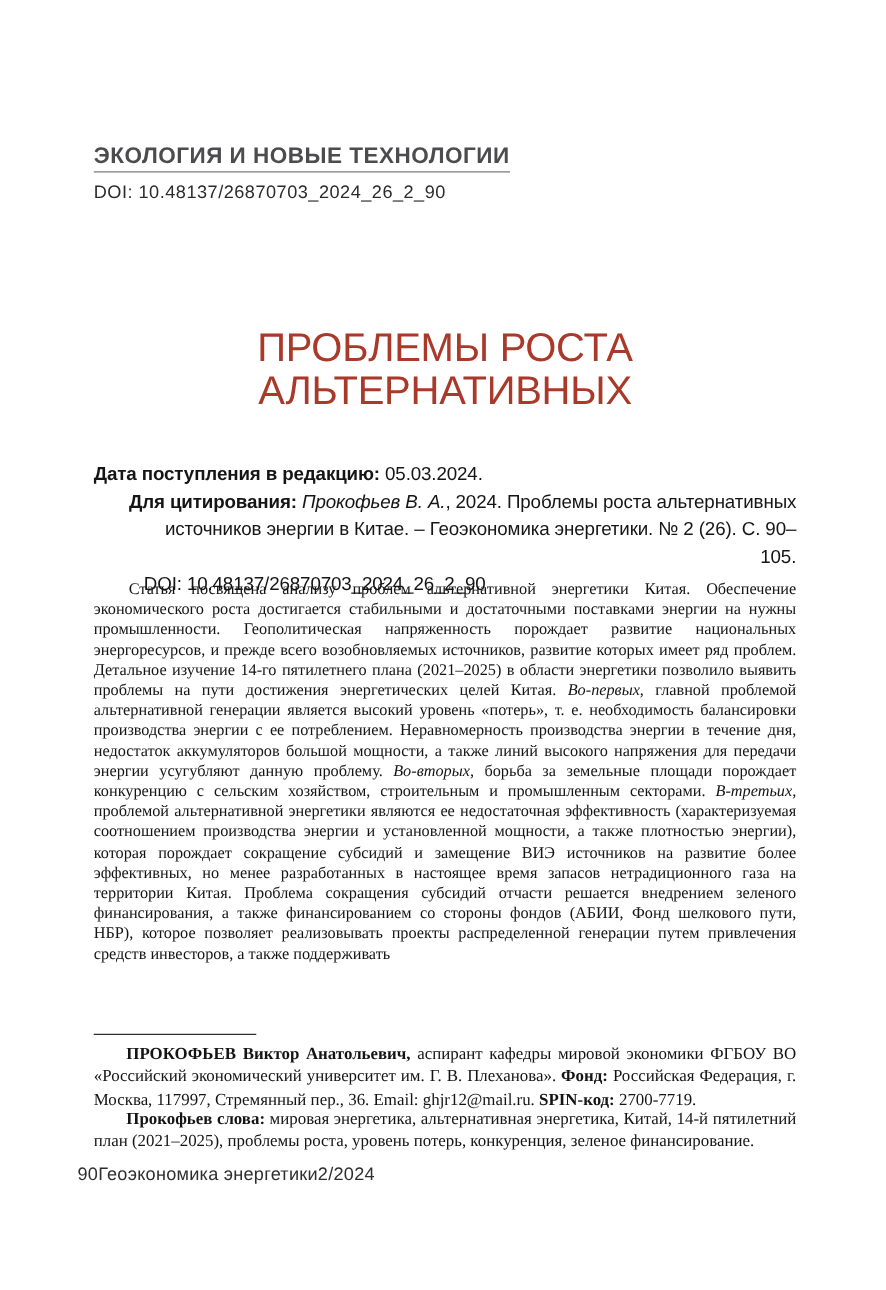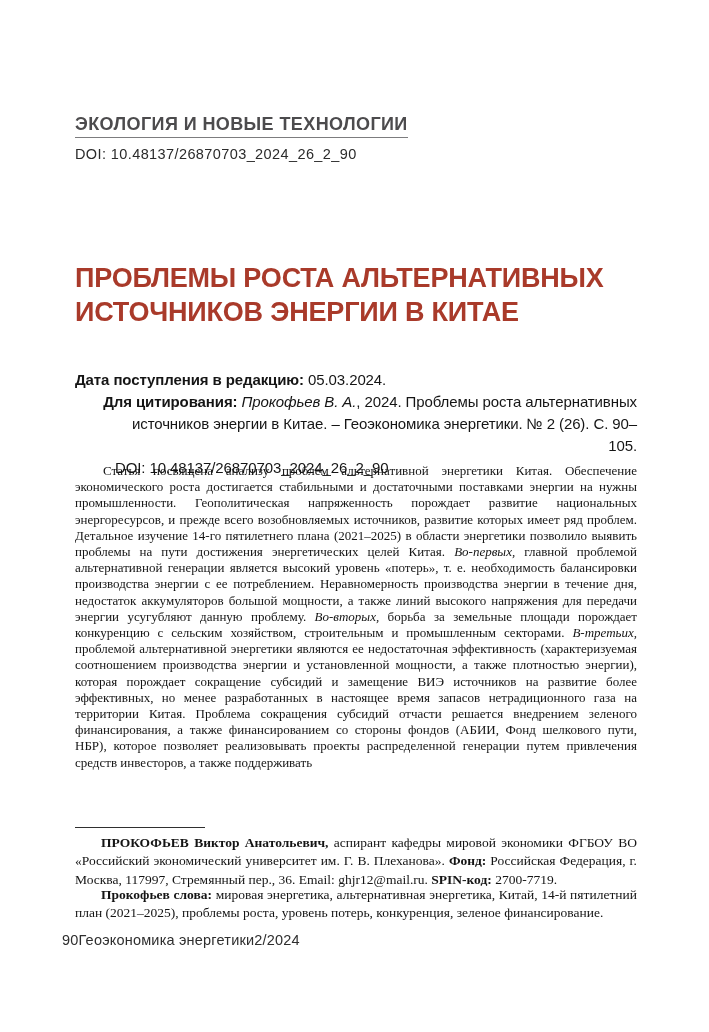--- a/index.html
+++ b/index.html
@@ -43,24 +43,24 @@
   .author{
     top:216px;left:75px;
     font-size:16.5px;
     font-weight:bold;
     letter-spacing:0.2px;
     color:#111111;
   }
   
   .title{
     top:261px;left:75px;width:562px;
-    text-align:left;
-    font-size:27px;
+    text-align:center;
+    font-size:32px;
     line-height:34px;
-    font-weight:bold;
+    font-weight:normal;
     letter-spacing:-0.2px;
     color:var(--accent);
   }
   
   .meta{
     top:369px;left:75px;width:562px;
     font-size:15px;
     line-height:22px;
     color:#151515;
     letter-spacing:-0.1px;
@@ -115,21 +115,20 @@
 
   <div class="abs rubric">
     <span>ЭКОЛОГИЯ И НОВЫЕ ТЕХНОЛОГИИ</span>
   </div>
 
   <div class="abs doi-top">DOI: 10.48137/26870703_2024_26_2_90</div>
 
 
   <h1 class="abs title" style="margin:0;">
     <span>ПРОБЛЕМЫ РОСТА АЛЬТЕРНАТИВНЫХ</span><br>
-    <span>ИСТОЧНИКОВ ЭНЕРГИИ В КИТАЕ</span>
   </h1>
 
   <div class="abs meta">
     <div><span class="b">Дата поступления в редакцию: </span><span>05.03.2024.</span></div>
     <div class="hang"><span class="b">Для цитирования: </span><span class="i">Прокофьев В. А.</span><span>, 2024. Проблемы роста альтернативных источников энергии в Китае. – Геоэкономика энергетики. № 2 (26). С. 90–105.</span></div>
     <div class="cont">DOI: 10.48137/26870703_2024_26_2_90</div>
   </div>
 
   <p class="abs abstract"><span>Статья посвящена анализу проблем альтернативной энергетики Китая. Обеспечение экономического роста достигается стабильными и достаточными поставками энергии на нужны промышленности. Геополитическая напряженность порождает развитие национальных энергоресурсов, и прежде всего возобновляемых источников, развитие которых имеет ряд проблем. Детальное изучение 14-го пятилетнего плана (2021–2025) в области энергетики позволило выявить проблемы на пути достижения энергетических целей Китая. </span><span class="i">Во-первых,</span><span> главной проблемой альтернативной генерации является высокий уровень «потерь», т. е. необходимость балансировки производства энергии с ее потреблением. Неравномерность производства энергии в течение дня, недостаток аккумуляторов большой мощности, а также линий высокого напряжения для передачи энергии усугубляют данную проблему. </span><span class="i">Во-вторых,</span><span> борьба за земельные площади порождает конкуренцию с сельским хозяйством, строительным и промышленным секторами. </span><span class="i">В-третьих,</span><span> проблемой альтернативной энергетики являются ее недостаточная эффективность (характеризуемая соотношением производства энергии и установленной мощности, а также плотностью энергии), которая порождает сокращение субсидий и замещение ВИЭ источников на развитие более эффективных, но менее разработанных в настоящее время запасов нетрадиционного газа на территории Китая. Проблема сокращения субсидий отчасти решается внедрением зеленого финансирования, а также финансированием со стороны фондов (АБИИ, Фонд шелкового пути, НБР), которое позволяет реализовывать проекты распределенной генерации путем привлечения средств инвесторов, а также поддерживать</span></p>
 

